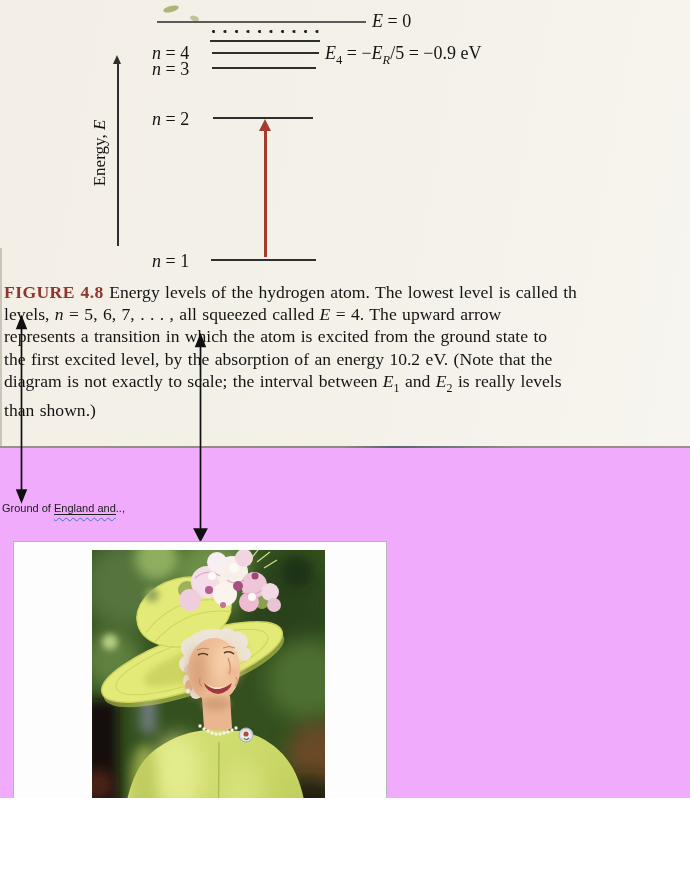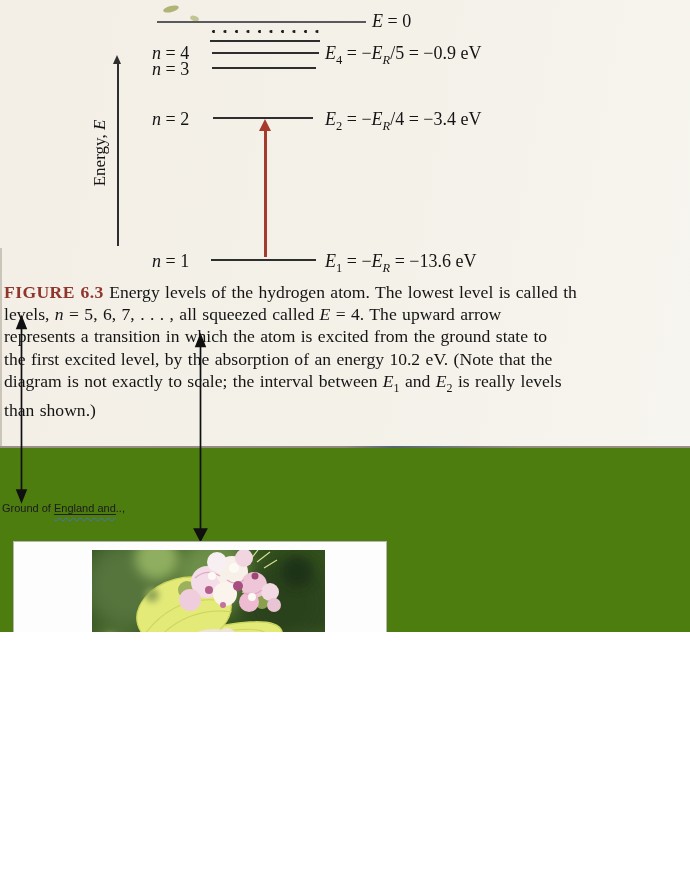--- a/index.html
+++ b/index.html
@@ -1,16 +1,16 @@
 <!DOCTYPE html>
 <html><head>
 <meta charset="utf-8">
 <style>
   html,body{margin:0;padding:0;background:#fff;}
-  .page{position:relative;width:690px;height:632px;background:#4d7c0f;overflow:hidden;
+  .page{position:relative;width:690px;height:798px;background:#f0abfc;overflow:hidden;
         font-family:"Liberation Serif",serif;}
   
   .scan{position:absolute;left:0;top:0;width:690px;height:446px;
         background:linear-gradient(100deg,#f3efe6 0%,#f4f1e9 55%,#f7f5ef 100%);}
   .scan-edge{position:absolute;left:0;top:248px;width:2px;height:198px;background:#b9b2a5;opacity:.7;}
   .smudge{position:absolute;background:#97a251;border-radius:50%;}
   
   .dline{position:absolute;height:2px;background:#2e2e2e;}
   .e0line{position:absolute;left:157px;top:21px;width:209px;height:2px;background:#5a5a5a;}
   .dots{position:absolute;left:211px;top:29px;width:112px;height:5px;
@@ -71,35 +71,33 @@
 
     <div class="nlab" style="top:43px;"><i>n</i><span> = 4</span></div>
     <div class="dline" style="left:212px;top:52px;width:107px;"></div>
     <div class="elab" style="top:43px;"><i>E</i><sub>4</sub><span> = −</span><i>E</i><sub class="it">R</sub><span>/5 = −0.9 eV</span></div>
 
     <div class="nlab" style="top:59px;"><i>n</i><span> = 3</span></div>
     <div class="dline" style="left:212px;top:67px;width:104px;"></div>
 
     <div class="nlab" style="top:109px;"><i>n</i><span> = 2</span></div>
     <div class="dline" style="left:213px;top:117px;width:100px;"></div>
-    <div class="elab" style="top:109px;"><i>E</i><sub>2</sub><span> = −</span><i>E</i><sub class="it">R</sub><span>/4 = −3.4 eV</span></div>
 
     <div class="nlab" style="top:251px;"><i>n</i><span> = 1</span></div>
     <div class="dline" style="left:211px;top:259px;width:105px;"></div>
-    <div class="elab" style="top:251px;"><i>E</i><sub>1</sub><span> = −</span><i>E</i><sub class="it">R</sub><span> = −13.6 eV</span></div>
 
     <div class="axis-shaft"></div>
     <div class="axis-head"></div>
     <div class="axis-label"><span>Energy, </span><i>E</i></div>
 
     <div class="red-shaft" style="background: rgb(164, 59, 44);"></div>
     <div class="red-head" style="border-bottom-color: rgb(164, 59, 44);"></div>
 
     <div class="caption" id="caption">
-        <div class="cap-line"><span class="figlab" style="color: rgb(142, 53, 44);">FIGURE 6.3</span><span>  Energy levels of the hydrogen atom. The lowest level is called th</span></div>
+        <div class="cap-line"><span class="figlab" style="color: rgb(142, 53, 44);">FIGURE 4.8</span><span>  Energy levels of the hydrogen atom. The lowest level is called th</span></div>
         <div class="cap-line"><span>levels, </span><span class="it">n</span><span> = 5, 6, 7, . . .  , all squeezed called </span><span class="it">E</span><span> = 4. The upward arrow</span></div>
         <div class="cap-line"><span>represents a transition in which the atom is excited from the ground state to</span></div>
         <div class="cap-line"><span>the first excited level, by the absorption of an energy 10.2 eV. (Note that the</span></div>
         <div class="cap-line"><span>diagram is not exactly to scale; the interval between </span><span class="it">E</span><sub>1</sub><span> and </span><span class="it">E</span><sub>2</sub><span> is really levels</span></div>
         <div class="cap-line"><span>than shown.)</span></div>
       </div>
   </div>
 
   <div class="divider"></div>
 

